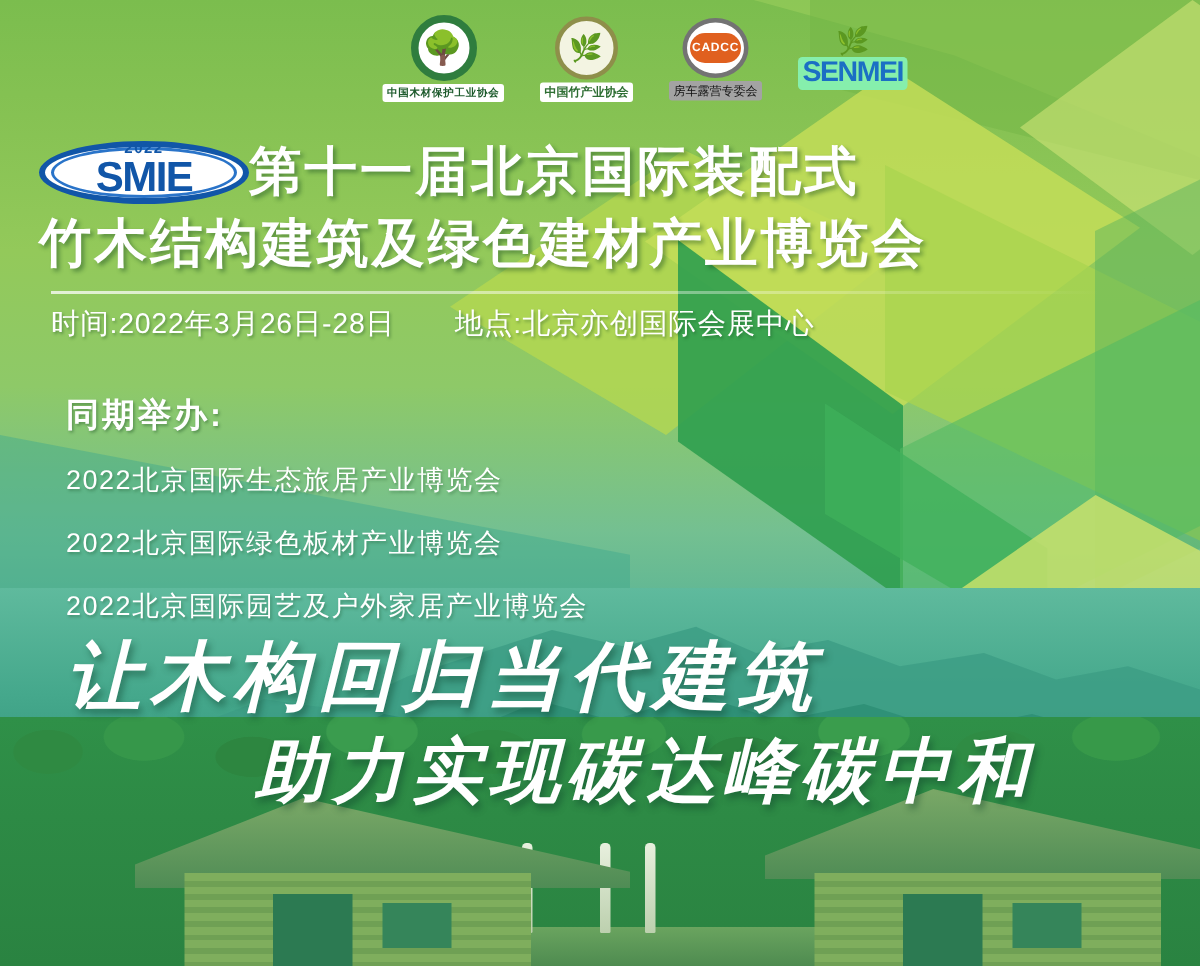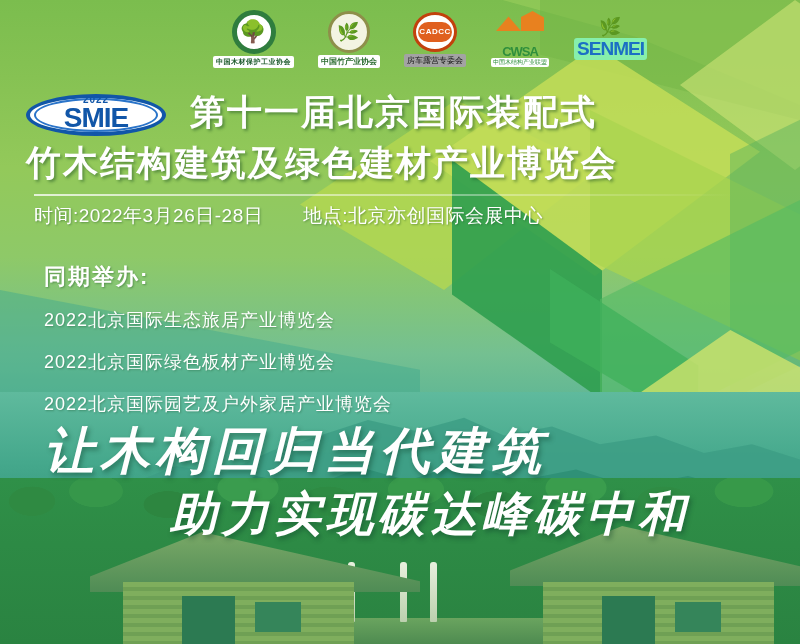--- a/index.html
+++ b/index.html
@@ -176,21 +176,21 @@
 
   .lg2-mark{
     width:42px;height:42px;border-radius:50%;
     background:#f3f4e2;border:3px solid #8e8f4a;
     display:flex;align-items:center;justify-content:center;font-size:18px;color:#3f7a3a;
   }
   .lg2-txt{ margin-top:2px;font-size:8px;color:#2e6e33;background:#fff;padding:1px 3px;border-radius:2px;font-weight:bold;white-space:nowrap;text-align:right; }
 
   .lg3-mark{
     width:44px;height:40px;border-radius:50%;
-    background:#ffffff;border:3px solid #c2410c;
+    background:#ffffff;border:3px solid #737373;
     display:flex;align-items:center;justify-content:center;
     font-size:9px;font-weight:bold;color:#fff;
   }
   .lg3-inner{
     width:34px;height:20px;border-radius:10px;background:#e0601f;
     display:flex;align-items:center;justify-content:center;color:#fff;font-size:8px;letter-spacing:.5px;
   }
   .lg3-txt{ margin-top:2px;font-size:8px;color:#111;background:#a3a3a3;padding:1px 3px;border-radius:2px;font-weight:normal;white-space:nowrap; }
 
   .lg4-mark{
@@ -207,21 +207,21 @@
   .lg5-leaf{ font-size:18px;color:#7cc243;line-height:1; }
   .lg5-txt{
     font-size:19px;font-weight:bold;color:#1b6fc4;letter-spacing:-1px;
     background:#86efac;padding:0 3px;border-radius:3px;
   }
 
   
   .headline{
     position:absolute; left:0; top:92px; width:800px; padding:0 26px;
   }
-  .hl-row1{ display:flex; gap:24px; }
+  .hl-row1{ display:flex; align-items:center; gap:0; }
   .smie{
     position:relative; width:140px; height:46px; flex:0 0 auto;
     display:flex; align-items:center; justify-content:center;
   }
   .smie-ring{
     position:absolute; inset:2px 0;
     border:4px solid #1156a8; border-radius:50%;
     background:#ffffff;
   }
   .smie-ring2{
@@ -344,27 +344,20 @@
       <div class="lg2-txt">中国竹产业协会</div>
     </div>
 
     <div class="logo">
       <div class="lg3-mark">
         <span class="lg3-inner">CADCC</span>
       </div>
       <div class="lg3-txt">房车露营专委会</div>
     </div>
 
-    <div class="logo">
-      <div class="lg4-mark">
-        <div class="lg4-house"></div>
-      </div>
-      <div class="lg4-txt">CWSA</div>
-      <div class="lg4-sub">中国木结构产业联盟</div>
-    </div>
 
     <div class="logo lg5">
       <span class="lg5-leaf">🌿</span>
       <span class="lg5-txt">SENMEI</span>
     </div>
   </div>
 
   <div class="headline">
     <div class="hl-row1">
       <div class="smie">

